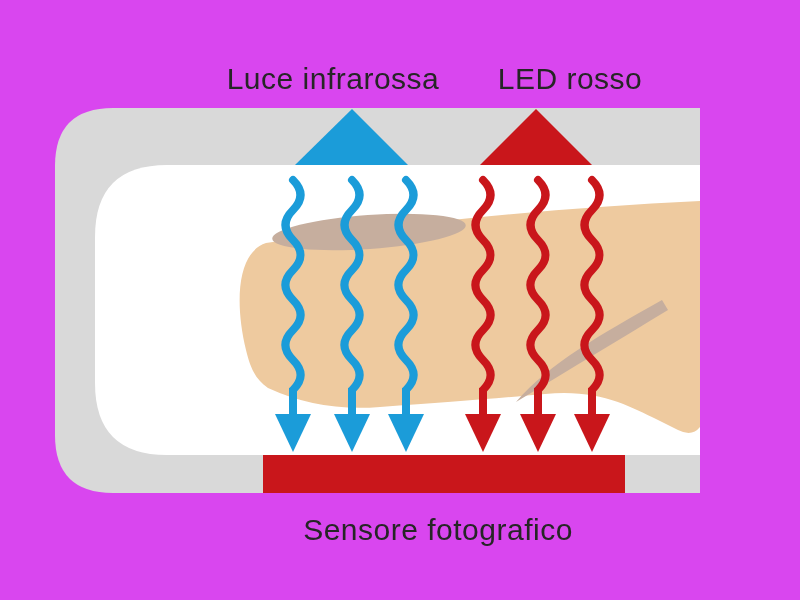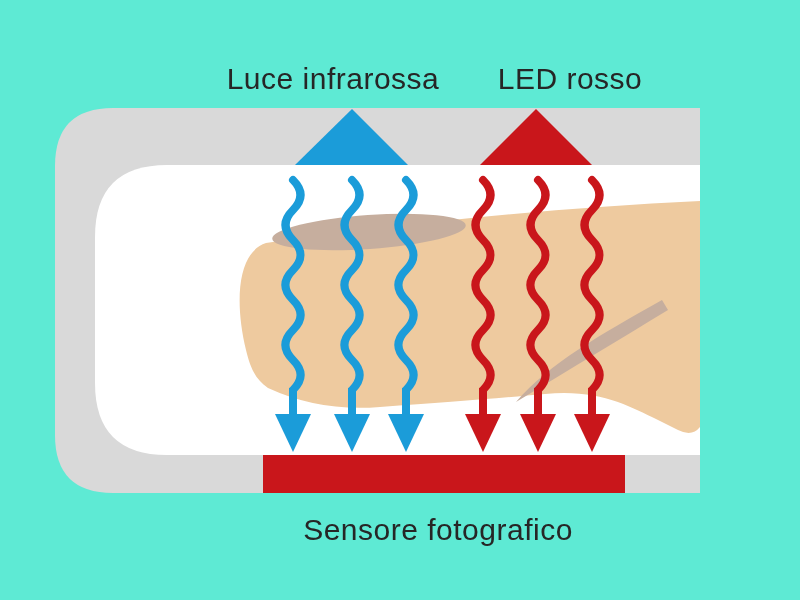--- a/index.html
+++ b/index.html
@@ -1,20 +1,20 @@
 <!DOCTYPE html>
 <html><head>
 <meta charset="utf-8">
 <style>
   html, body { margin: 0; padding: 0; background: #ffffff; }
   .stage {
     position: relative;
     width: 800px;
     height: 600px;
-    background: #5eead4;
+    background: #d946ef;
     overflow: hidden;
     font-family: "Liberation Sans", sans-serif;
   }
   svg { display: block; }
   .diagram-label {
     font-family: "Liberation Sans", sans-serif;
     font-size: 30px;
     font-weight: 400;
     letter-spacing: 0.5px;
   }

